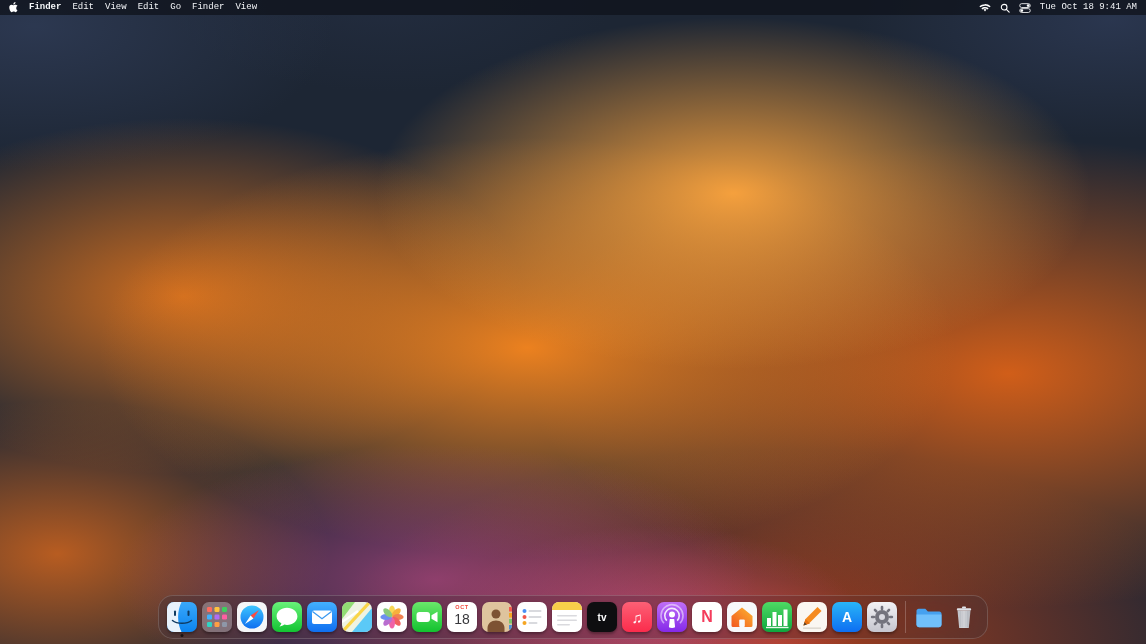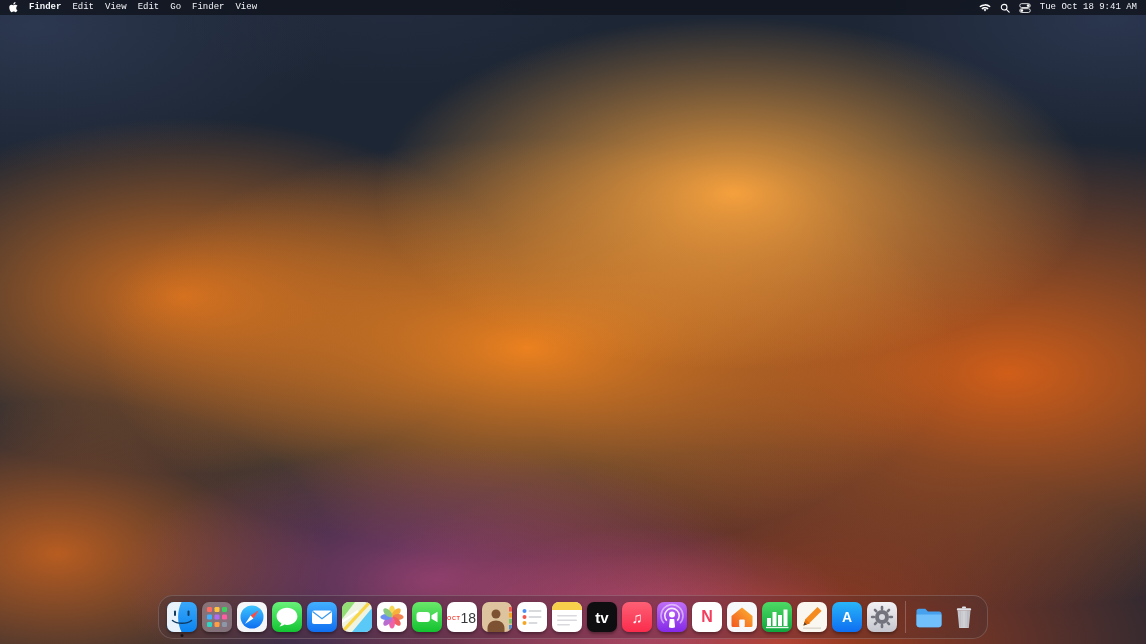--- a/index.html
+++ b/index.html
@@ -55,25 +55,25 @@
     box-shadow:0 1.5px 3px rgba(0,0,0,.35);
   }
   .app-tile svg { display:block; }
   .no-tile { box-shadow:none; border-radius:0; background:none; }
   .dock-sep { width:1px; height:32px; background:rgba(255,255,255,.22); margin:0 3px; }
   .run-dot {
     position:absolute; left:50%; bottom:-4.5px; transform:translateX(-50%);
     width:3px; height:3px; border-radius:50%; background:rgba(8,8,10,.75);
   }
   
-  .cal { background:#fff; display:flex; flex-direction:row; align-items:center; }
+  .cal { background:#fff; display:flex; flex-direction:column; align-items:center; }
   .cal-month { color:#f5493d; font-size:5.5px; font-weight:700; letter-spacing:.6px; margin-top:3px; line-height:1; }
   .cal-day { color:#38383c; font-size:14px; font-weight:400; line-height:1; margin-top:1.5px; }
   .tv { background:#0e0e10; display:flex; align-items:center; justify-content:center;
-        color:#fff; font-weight:700; font-size:15px;text-align:center; }
+        color:#fff; font-weight:700; font-size:10px;text-align:center; }
   .music { background:linear-gradient(180deg,#fc6075,#fb2c4c); display:flex; align-items:center;
            justify-content:center; color:#fff; font-size:15px; }
   .news { background:#fff; display:flex; align-items:center; justify-content:center;
           color:#f43c5c; font-weight:800; font-size:16px; }
   .appstore { background:linear-gradient(180deg,#29b5f7,#0d6ef2); display:flex; align-items:center;
               justify-content:center; color:#fff; font-weight:700; font-size:14px; }
 </style>
 </head>
 <body>
 

